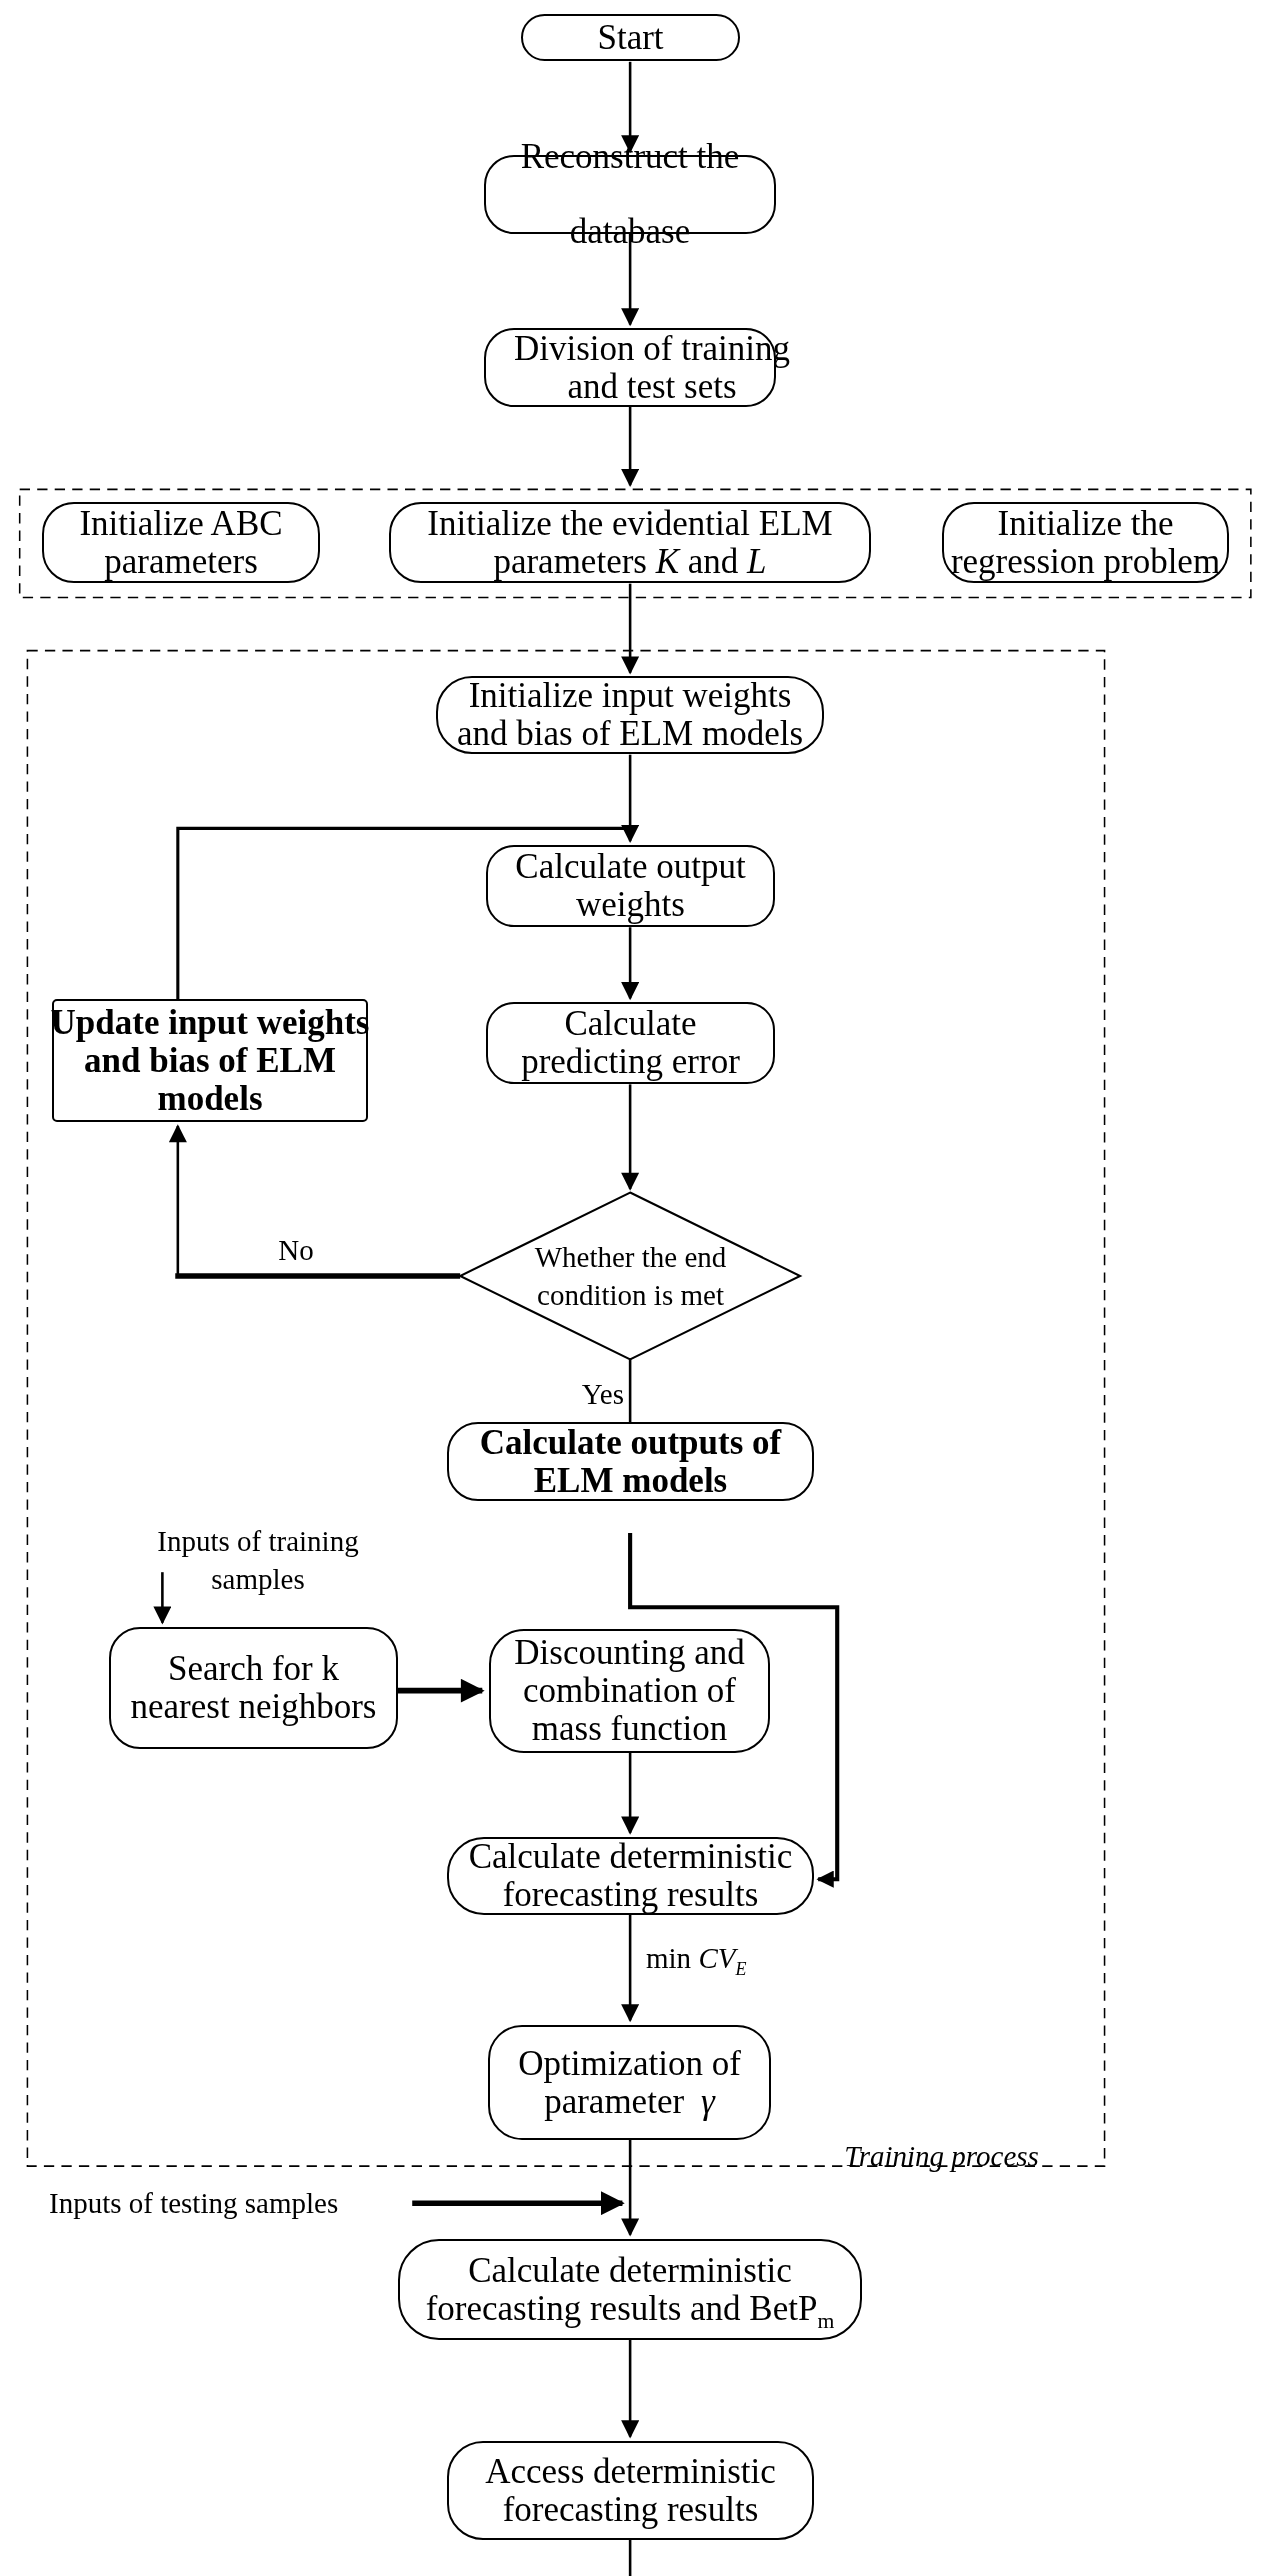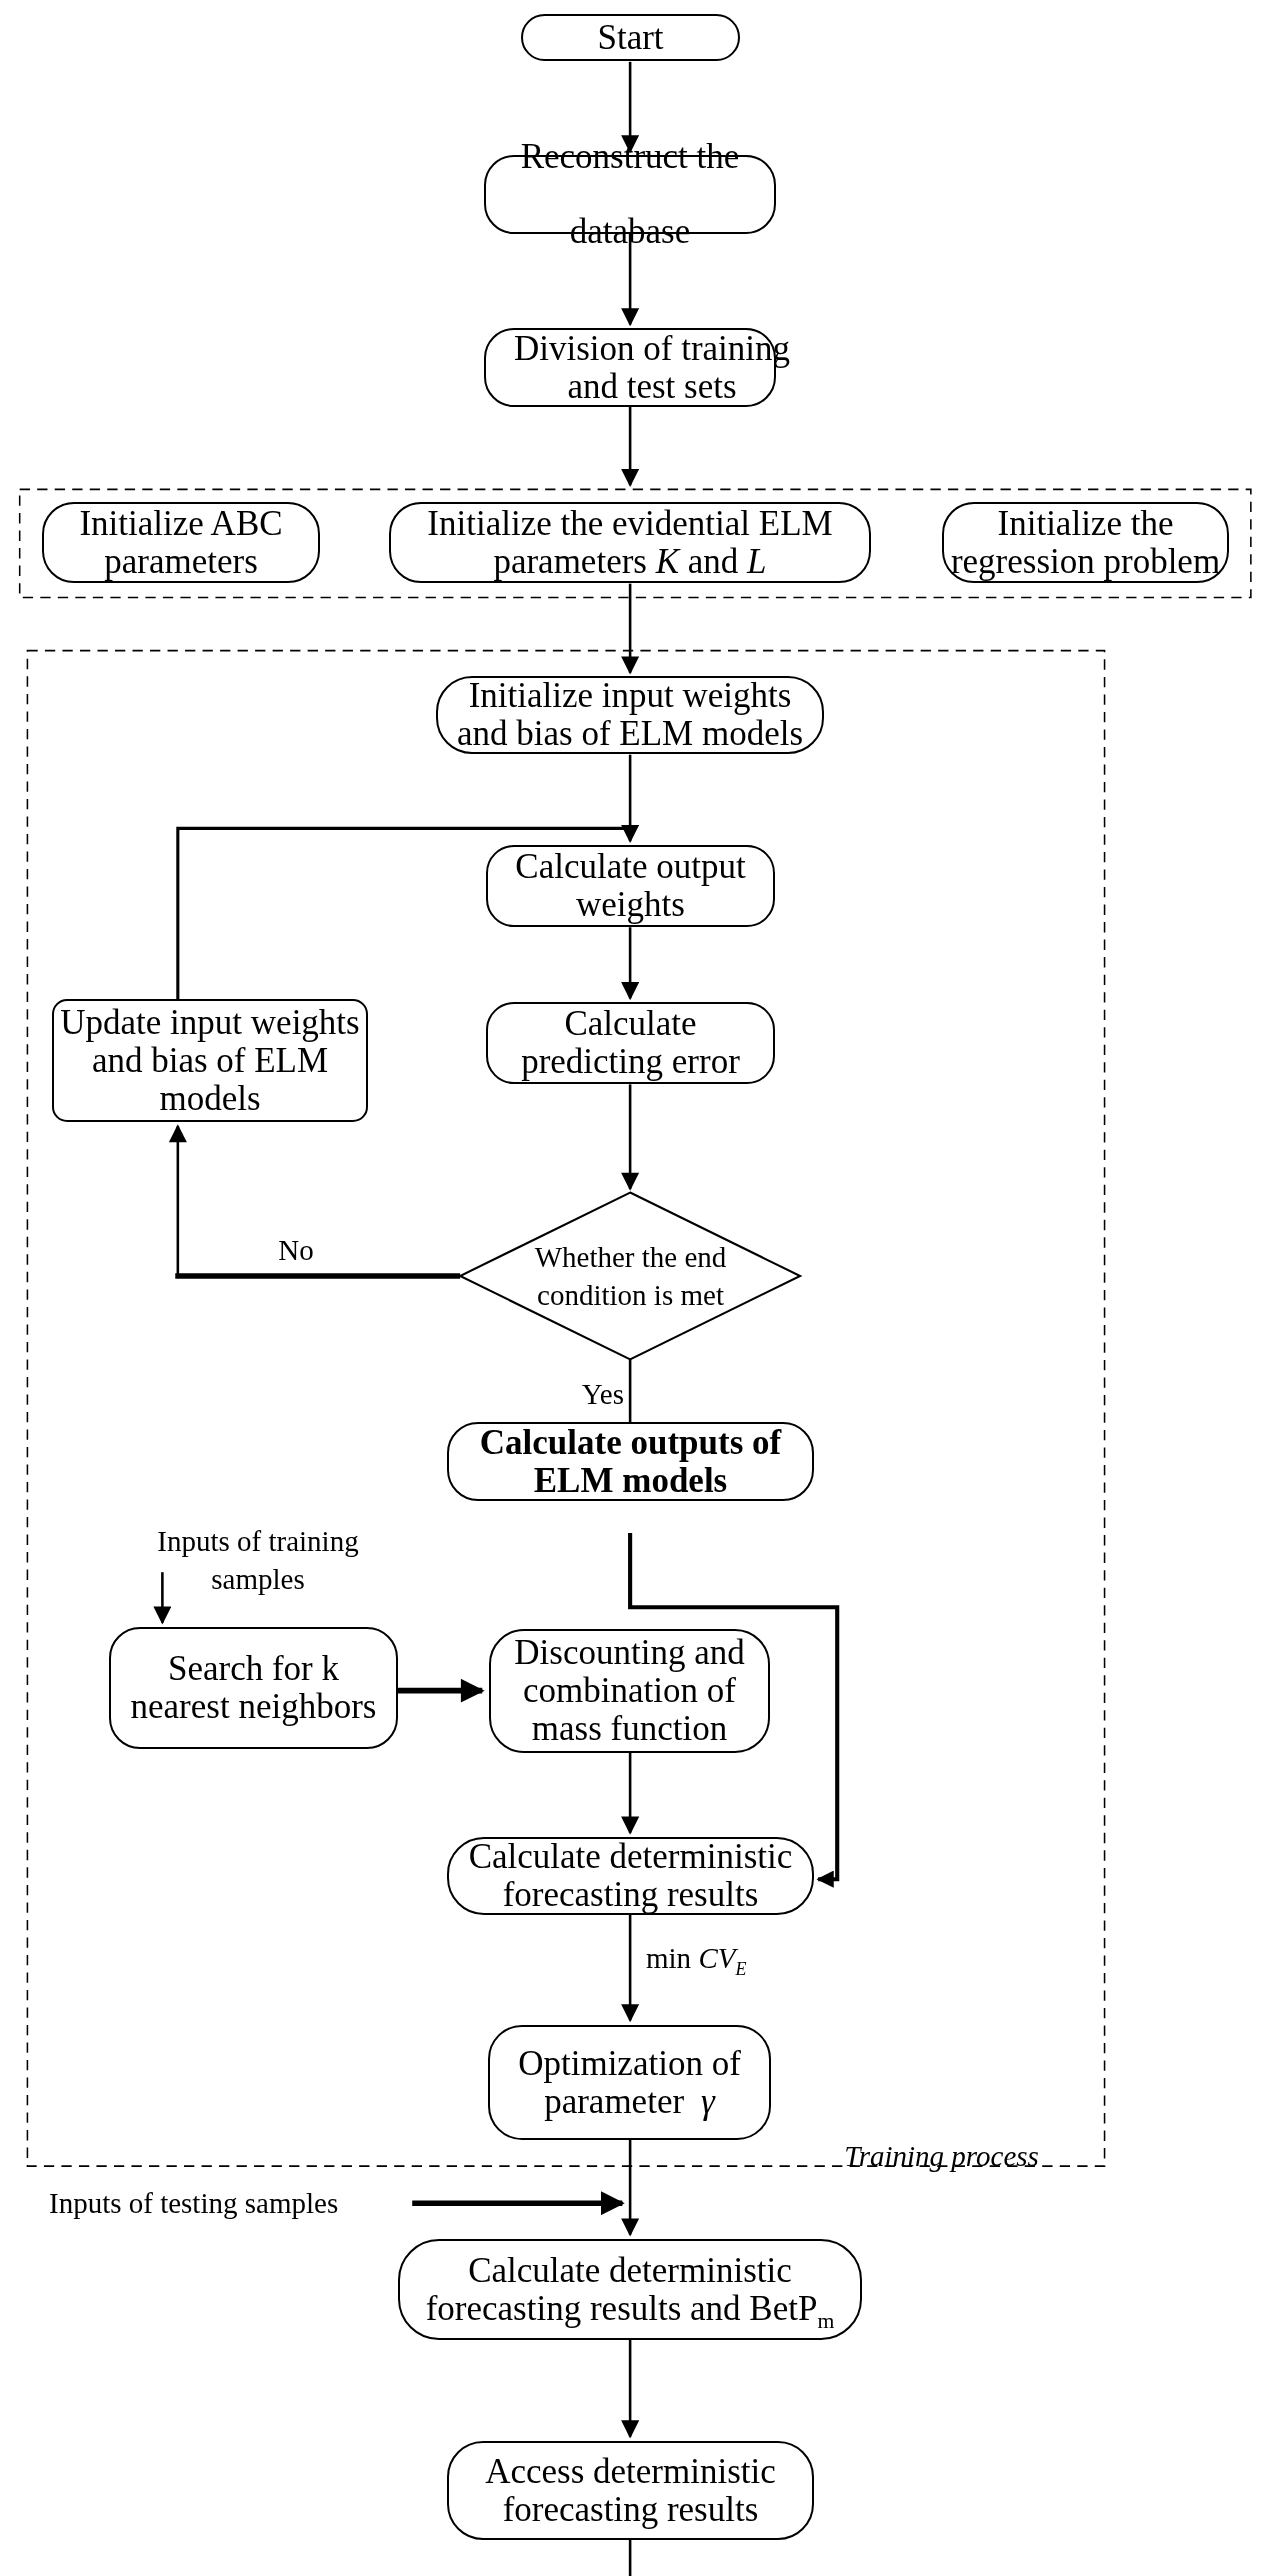--- a/index.html
+++ b/index.html
@@ -117,21 +117,21 @@
   <div class="node" style="left:436px;top:676px;width:388px;height:78px;border-radius:36px;">
     <div class="ln">Initialize input weights</div>
     <div class="ln">and bias of ELM models</div>
   </div>
 
   <div class="node" style="left:486px;top:845px;width:289px;height:82px;border-radius:28px;">
     <div class="ln">Calculate output</div>
     <div class="ln">weights</div>
   </div>
 
-  <div class="node" style="left:52px;top:999px;width:316px;height:123px;border-radius:15px;">
+  <div class="node" style="left:52px;top:999px;width:316px;height:123px;border-radius:5px;font-weight:bold;">
     <div class="ln">Update input weights</div>
     <div class="ln">and bias of ELM</div>
     <div class="ln">models</div>
   </div>
 
   <div class="node" style="left:486px;top:1002px;width:289px;height:82px;border-radius:28px;">
     <div class="ln">Calculate</div>
     <div class="ln">predicting error</div>
   </div>
 

